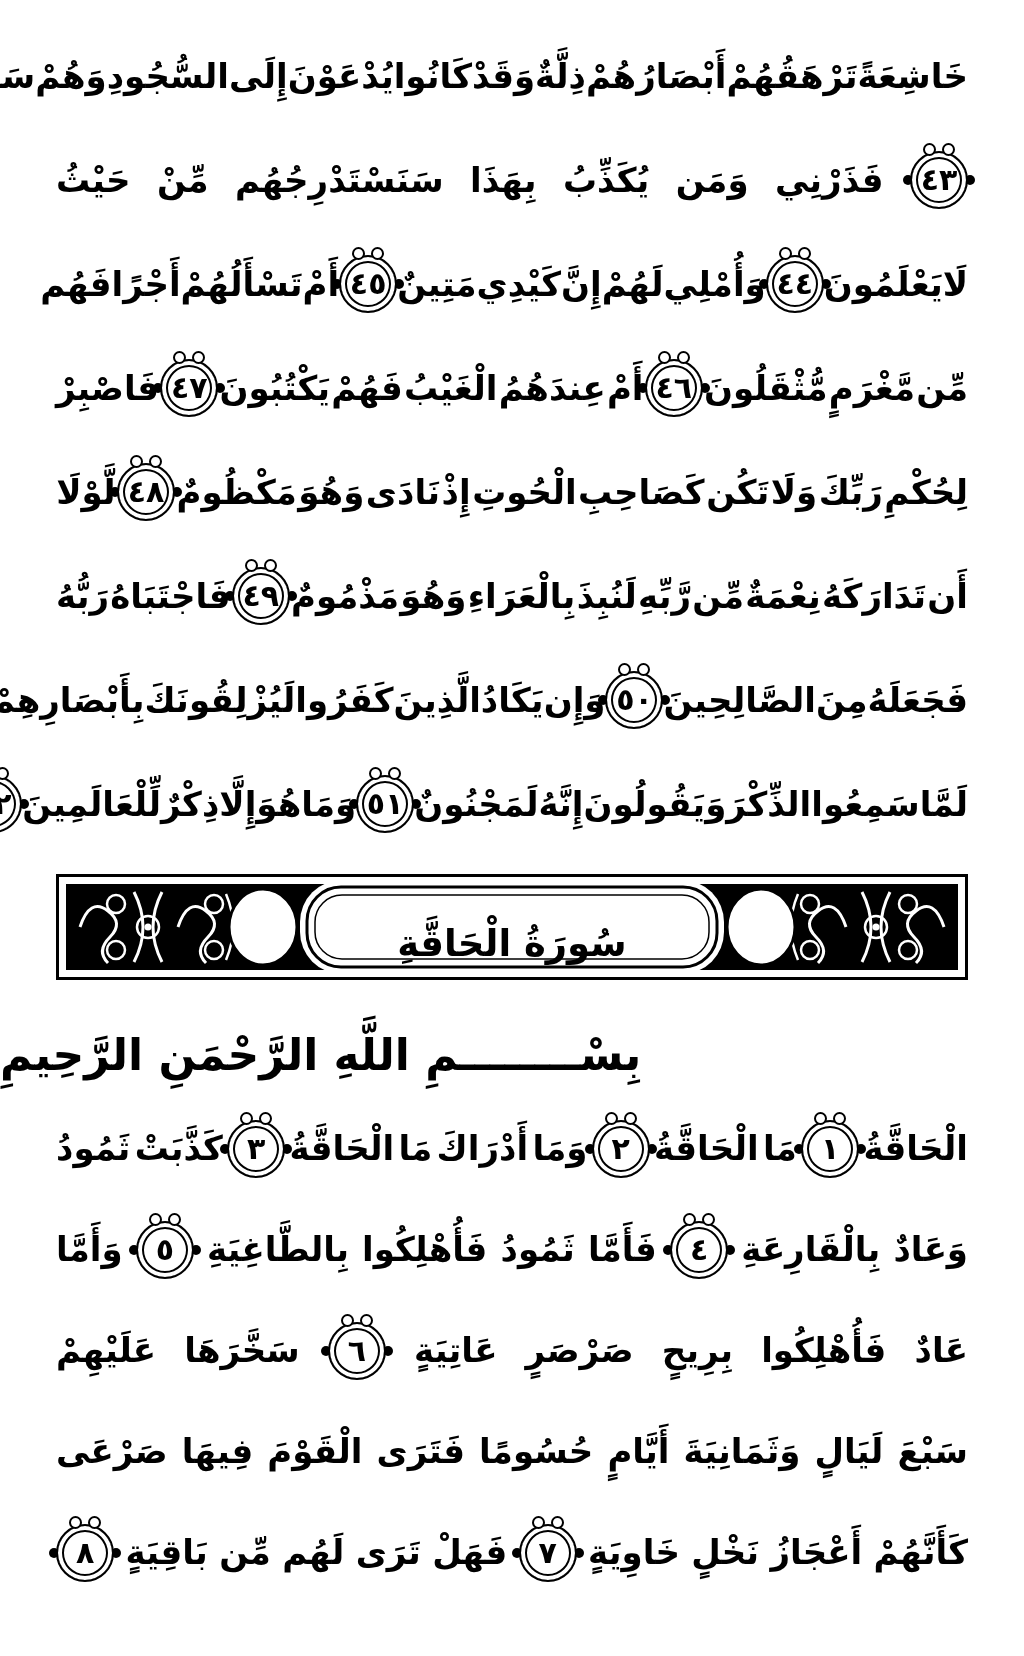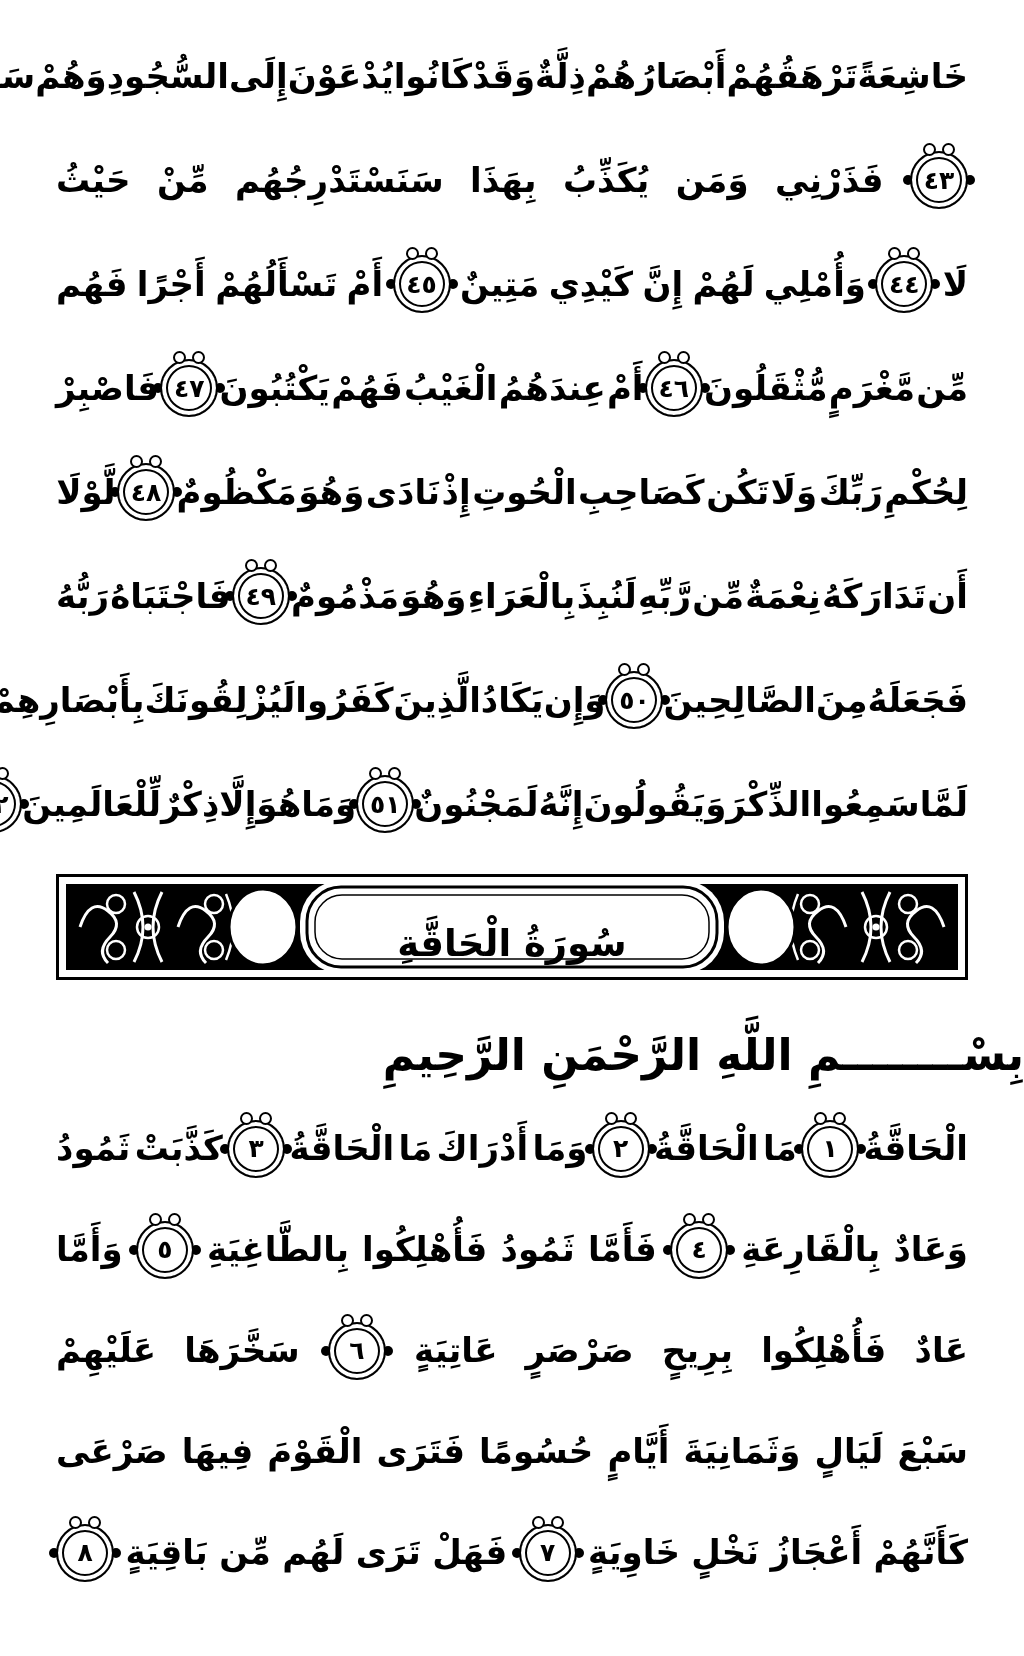--- a/index.html
+++ b/index.html
@@ -51,21 +51,21 @@
     top: -10px;
     width: 9px;
     height: 9px;
     background: #fff;
     border: 2.5px solid #000;
     border-radius: 50%;
   }
   .ayah::before { left: 11px; }
   .ayah::after  { right: 11px; }
   .ayah .num {
-    font-size: 25px;
+    font-size: 30px;
     font-weight: bold;
     line-height: 1;
     direction: rtl;
   }
   
   .banner {
     position: relative;
     margin: 18px 56px 0 56px;
     width: 912px;
     height: 138px;
@@ -78,21 +78,21 @@
     align-items: center;
     justify-content: center;
     direction: rtl;
     font-size: 37px;
     font-weight: bold;
   }
   
   .bismillah {
     height: 86px;
     line-height: 86px;
-    text-align: right;
+    text-align: left;
     direction: rtl;
     font-size: 44px;
     font-weight: bold;
   }
 </style>
 </head>
 <body>
 
 <div class="page">
 
@@ -117,20 +117,21 @@
         <span class="qword">فَذَرْنِي</span>
         <span class="qword">وَمَن</span>
         <span class="qword">يُكَذِّبُ</span>
         <span class="qword">بِهَذَا</span>
         <span class="qword">سَنَسْتَدْرِجُهُم</span>
         <span class="qword">مِّنْ</span>
         <span class="qword">حَيْثُ</span>
       </div>
       <div class="qline">
         <span class="qword">لَا</span>
+        <span class="qword">يَعْلَمُونَ</span>
         <span class="ayah">
           <span class="num">٤٤</span>
         </span>
         <span class="qword">وَأُمْلِي</span>
         <span class="qword">لَهُمْ</span>
         <span class="qword">إِنَّ</span>
         <span class="qword">كَيْدِي</span>
         <span class="qword">مَتِينٌ</span>
         <span class="ayah">
           <span class="num">٤٥</span>

